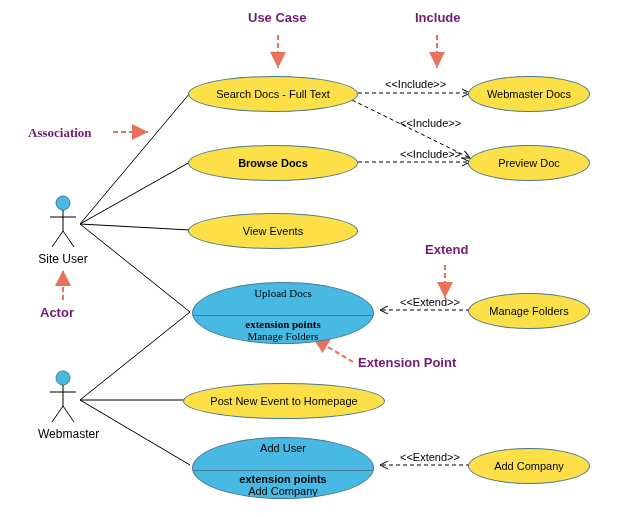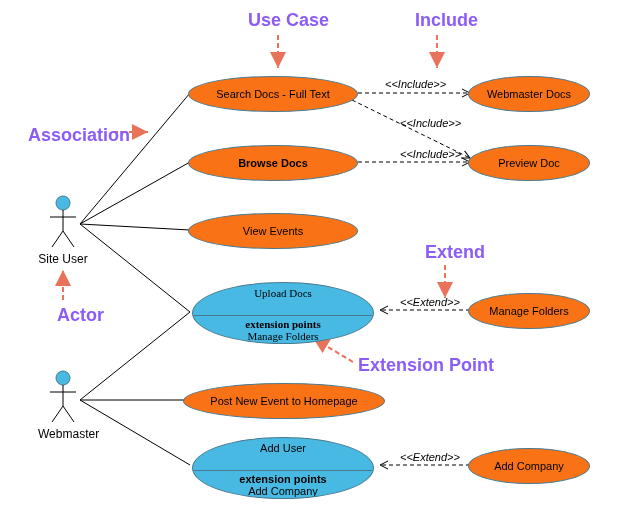--- a/index.html
+++ b/index.html
@@ -6,39 +6,39 @@
     margin: 0;
     font-family: Arial, sans-serif;
     font-size: 11px;
     position: relative;
     width: 631px;
     height: 517px;
     background: white;
   }
   .annotation {
     position: absolute;
-    color: #8b5cf6;
+    color: #701a75;
     font-weight: bold;
-    font-size: 18px;
+    font-size: 13px;
     pointer-events: none;
   }
   .actor {
     position: absolute;
     width: 50px;
     text-align: center;
   }
   .actor svg { display: block; margin: 0 auto; }
   .actor-label {
     font-size: 12px;
     color: #000;
     margin-top: 2px;
   }
   .usecase {
     position: absolute;
-    background: #f97316;
+    background: #fde047;
     border: 1px solid #4a7a8f;
     border-radius: 50%;
     display: flex;
     flex-direction: column;
     align-items: center;
     justify-content: center;
     font-size: 11px;
     color: #000;
   }
   .usecase-ext {
@@ -80,21 +80,20 @@
     height: 34px;
   }
   .wide-oval {
     width: 200px;
     height: 34px;
   }
   .stereo {
     position: absolute;
     font-size: 11px;
     color: #000;
-    font-style: italic;
   }
   svg.lines {
     position: absolute;
     top: 0; left: 0;
     width: 631px; height: 517px;
     pointer-events: none;
   }
 </style>
 </head>
 <body>
@@ -128,22 +127,22 @@
   <line x1="278" y1="35" x2="278" y2="68" stroke="#e8725a" stroke-dasharray="5,3" stroke-width="2" marker-end="url(#red-arrow)"></line>
   <line x1="437" y1="35" x2="437" y2="68" stroke="#e8725a" stroke-dasharray="5,3" stroke-width="2" marker-end="url(#red-arrow)"></line>
   <line x1="113" y1="132" x2="148" y2="132" stroke="#e8725a" stroke-dasharray="5,3" stroke-width="2" marker-end="url(#red-arrow)"></line>
   <line x1="63" y1="300" x2="63" y2="270" stroke="#e8725a" stroke-dasharray="5,3" stroke-width="2" marker-end="url(#red-arrow)"></line>
   <line x1="445" y1="265" x2="445" y2="298" stroke="#e8725a" stroke-dasharray="5,3" stroke-width="2" marker-end="url(#red-arrow)"></line>
   <line x1="353" y1="362" x2="313" y2="338" stroke="#e8725a" stroke-dasharray="5,3" stroke-width="2" marker-end="url(#red-arrow)"></line>
 </svg>
 
 <div class="annotation" style="left:248px; top:10px;">Use Case</div>
 <div class="annotation" style="left:415px; top:10px;">Include</div>
-<div class="annotation" style="left:28px; top:125px;">Association</div>
-<div class="annotation" style="left:57px; top:305px;">Actor</div>
+<div class="annotation" style="left:28px; top:125px;font-family:Liberation Serif, serif;">Association</div>
+<div class="annotation" style="left:40px; top:305px;">Actor</div>
 <div class="annotation" style="left:425px; top:242px;">Extend</div>
 <div class="annotation" style="left:358px; top:355px;">Extension Point</div>
 
 <div class="actor" style="left:38px; top:195px;">
   <svg width="32" height="55">
     <circle cx="16" cy="8" r="7" fill="#48b9e3" stroke="#4a7a8f"></circle>
     <line x1="16" y1="15" x2="16" y2="36" stroke="#000"></line>
     <line x1="3" y1="22" x2="29" y2="22" stroke="#000"></line>
     <line x1="16" y1="36" x2="5" y2="52" stroke="#000"></line>
     <line x1="16" y1="36" x2="27" y2="52" stroke="#000"></line>

